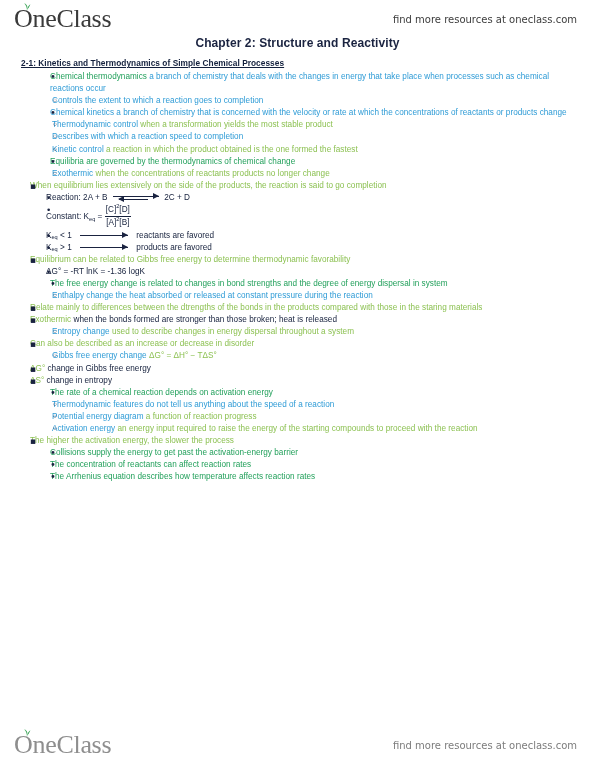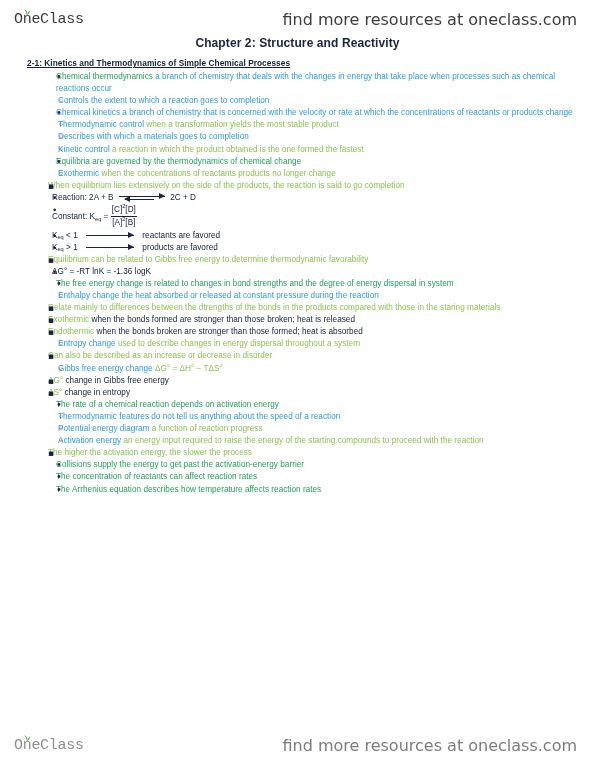--- a/index.html
+++ b/index.html
@@ -37,41 +37,41 @@
     padding: 0 18px 0 14px;
     box-sizing: border-box;
   }
 
   .brand {
     display: flex;
     align-items: flex-end;
     position: relative;
   }
   .brand-logo-text {
-    font-family: Liberation Mono, monospace;
-    font-size: 15px;
+    font-family: Liberation Serif, serif;
+    font-size: 26px;
     letter-spacing: -0.3px;
     color: #3a3a3a;
     line-height: 1;
     font-weight: 400;
     text-align: center;
   }
   .page-footer .brand-logo-text { color: #8e8e8e; }
 
   .brand-sprout {
     position: absolute;
     left: 7px;
     top: -4px;
     width: 12px;
     height: 9px;
   }
 
   .resources-text {
     font-family: "DejaVu Sans", sans-serif;
-    font-size: 16px;
+    font-size: 10px;
     color: #3c3c3c;
   }
   .page-footer .resources-text { color: #7c7c7c; }
 
   
   .doc-title {
     position: absolute;
     top: 36px;
     left: 0; right: 0;
     text-align: center;
@@ -81,21 +81,21 @@
     letter-spacing: 0.1px;
   }
 
   
   .content {
     position: absolute;
     top: 58px;
     left: 0;
     right: 0;
     bottom: 60px;
-    padding: 0 22px;
+    padding: 0 16px;
     box-sizing: border-box;
   }
 
   .section-heading {
     font-size: 8.3px;
     font-weight: bold;
     color: #13203d;
     text-decoration: underline;
     margin: 0 0 3px 5px;
     letter-spacing: 0.05px;
@@ -135,21 +135,21 @@
   
   .lvl2 { margin-left: 36px; }
   .lvl2::before {
     content: "\25E6";
     left: -16px;
     font-size: 10px;
     line-height: 12.1px;
     color: #1a2340;
   }
   
-  .lvl3 { margin-left: 26px; }
+  .lvl3 { margin-left: 14px; }
   .lvl3::before {
     content: "\25AA";
     left: -14px;
     font-size: 9px;
     line-height: 12.1px;
     color: #1a2340;
   }
   
   .lvl4 { margin-left: 30px; }
   .lvl4::before {
@@ -278,21 +278,21 @@
       <span class="line c-blue">Controls the extent to which a reaction goes to completion</span>
     </li>
     <li class="node lvl1">
       <span class="line"><span class="c-blue term">Chemical kinetics</span><span class="c-blue"> a branch of chemistry that is concerned with the velocity or rate at which the concentrations of reactants or products change</span></span>
     </li>
 
     <li class="node lvl2">
       <span class="line"><span class="c-blue term">Thermodynamic control</span><span class="c-lgreen"> when a transformation yields the most stable product</span></span>
     </li>
     <li class="node lvl2">
-      <span class="line c-blue">Describes with which a materials goes to completion</span>
+      <span class="line c-blue">Describes with which a reaction speed to completion</span>
     </li>
     <li class="node lvl2">
       <span class="line"><span class="c-blue term">Kinetic control</span><span class="c-lgreen"> a reaction in which the product obtained is the one formed the fastest</span></span>
     </li>
 
     <li class="node lvl1">
       <span class="line c-green">Equilibria are governed by the thermodynamics of chemical change</span>
     </li>
     <li class="node lvl2">
       <span class="line"><span class="c-blue term">Exothermic</span><span class="c-lgreen"> when the concentrations of reactants products no longer change</span></span>
@@ -352,23 +352,20 @@
     </li>
     <li class="node lvl2">
       <span class="line"><span class="c-blue term">Enthalpy change</span><span class="c-blue"> the heat absorbed or released at constant pressure during the reaction</span></span>
     </li>
     <li class="node lvl3">
       <span class="line c-lgreen">Relate mainly to differences between the dtrengths of the bonds in the products compared with those in the staring materials</span>
     </li>
     <li class="node lvl3">
       <span class="line"><span class="c-lgreen term">Exothermic</span><span class="c-navy"> when the bonds formed are stronger than those broken; heat is released</span></span>
     </li>
-    <li class="node lvl3">
-      <span class="line"><span class="c-lgreen term">Endothermic</span><span class="c-navy"> when the bonds broken are stronger than those formed; heat is absorbed</span></span>
-    </li>
     <li class="node lvl2">
       <span class="line"><span class="c-blue term">Entropy change</span><span class="c-lgreen"> used to describe changes in energy dispersal throughout a system</span></span>
     </li>
     <li class="node lvl3">
       <span class="line c-lgreen">Can also be described as an increase or decrease in disorder</span>
     </li>
     <li class="node lvl2">
       <span class="line"><span class="c-blue term">Gibbs free energy change</span><span class="c-lgreen"> ΔG° = ΔH° − TΔS°</span></span>
     </li>
     <li class="node lvl3">

